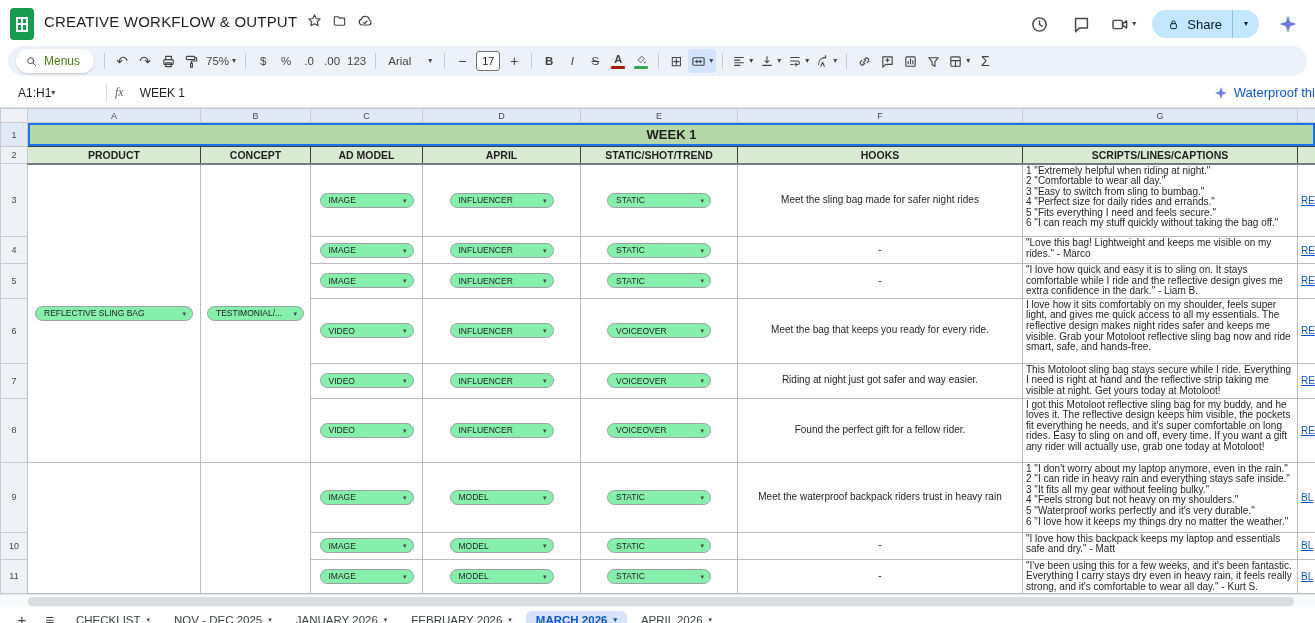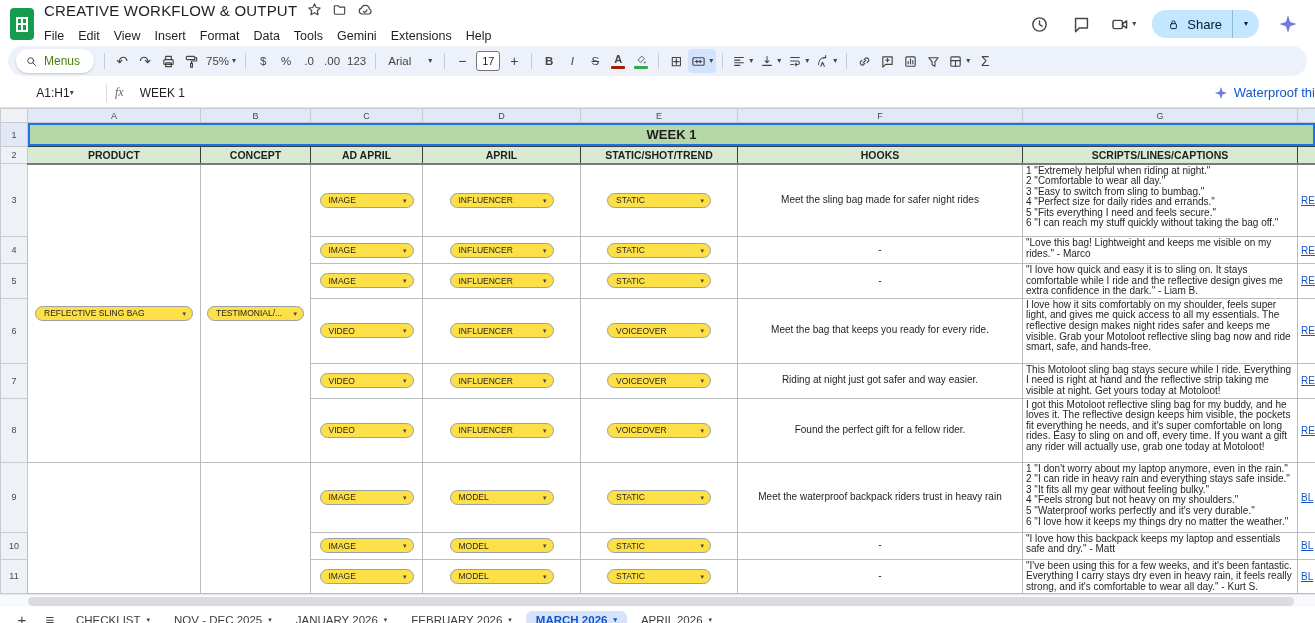--- a/index.html
+++ b/index.html
@@ -43,36 +43,36 @@
 .italic{font-style:italic}
 .strike{text-decoration:line-through}
 .abar{display:flex;flex-direction:column;align-items:center;line-height:1;gap:1px}
 .abar b{font-weight:600;font-size:11px}
 .abar .bar{width:14px;height:3px;border-radius:1px}
 .bar-text{background:#a61c00}
 .bar-fill{background:#34a853}
 
 
 .fbar{height:30px;display:flex;align-items:center;border-bottom:1px solid #e1e3e6;padding-left:12px}
-.namebox{width:86px;display:flex;align-items:center;justify-content:center;padding:0 6px;font-size:12px}
+.namebox{width:86px;display:flex;align-items:center;justify-content:flex-start;padding:0 6px;font-size:12px}
 .fsep{width:1px;height:18px;background:#dadce0;margin:0 8px}
 .fx{font-style:italic;color:#5f6368;font-size:12px;font-family:"Liberation Serif",serif;margin-right:16px}
 .fval{font-size:12px}
 .summarize{margin-left:auto;display:flex;align-items:center;gap:6px;color:#0b57d0;font-size:13px;font-weight:500;white-space:nowrap}
 
 
 table{border-collapse:collapse;table-layout:fixed;width:1315px}
 td,th{overflow:hidden;vertical-align:middle}
 th.ch,th.rh{background:#eef1f5;border:1px solid #c7cace;font-size:9px;font-weight:400;color:#45494d}
 th.hl{background:#e2e9f6}
 tr.r1 td{background:#b6d7a8;font-weight:700;font-size:13px;text-align:center;border:1px solid #3c4043;box-shadow:inset 0 0 0 2px #1a73e8}
 tr.r2 td{background:#d9ead3;font-weight:700;font-size:10.5px;text-align:center;border:1px solid #3c4043;border-bottom:2px solid #757a80}
 td.cell{border:1px solid #b9bcc0;background:#fff;font-size:10px;padding:1px 3px}
 .center{text-align:center}
-.chip{display:inline-flex;align-items:center;justify-content:space-between;border:1px solid #9aa0a6;border-radius:9px;background:#fde047;height:15px;padding:0 6px 0 8px;font-size:8.5px;color:#1f1f1f;gap:3px;white-space:nowrap}
+.chip{display:inline-flex;align-items:center;justify-content:space-between;border:1px solid #9aa0a6;border-radius:9px;background:#86efac;height:15px;padding:0 6px 0 8px;font-size:8.5px;color:#1f1f1f;gap:3px;white-space:nowrap}
 .chip .car{font-size:7px}
 .chip-c{width:94px}
 .chip-d{width:104px}
 .chip-a{width:158px}
 .chip-b{width:97px}
 .hook{text-align:center;font-size:9.3px;line-height:10.6px}
 .script{font-size:9.3px;line-height:10.6px;white-space:pre-line;vertical-align:top;padding-top:2px}
 .linkcell{color:#1155cc;text-decoration:underline;font-size:9.5px;font-weight:500;padding-left:2px}
 
 
@@ -110,32 +110,20 @@
             <path d="M2.5 4h4L8 5.5h5.5V12a1 1 0 0 1-1 1h-9a1 1 0 0 1-1-1z"></path>
           </svg>
       </span>
       <span class="title-ic">
         <svg class="svgi" width="16" height="16" viewBox="0 0 16 16">
             <path d="M5 12a3 3 0 0 1-.5-5.9A4 4 0 0 1 12.3 7 2.6 2.6 0 0 1 12 12z"></path>
             <path d="M6.3 9.3l1.4 1.4 2.3-2.7"></path>
           </svg>
       </span>
     </div>
-    <nav class="menubar">
-      <span>File</span>
-      <span>Edit</span>
-      <span>View</span>
-      <span>Insert</span>
-      <span>Format</span>
-      <span>Data</span>
-      <span>Tools</span>
-      <span>Gemini</span>
-      <span>Extensions</span>
-      <span>Help</span>
-    </nav>
   </div>
   <div class="top-right">
     <span class="iconbtn">
       <svg class="svgi" width="19" height="19" viewBox="0 0 16 16">
           <circle cx="8" cy="8" r="5.6"></circle>
           <path d="M8 5v3l2.2 1.4"></path>
         </svg>
     </span>
     <span class="iconbtn">
       <svg class="svgi" width="19" height="19" viewBox="0 0 16 16">
@@ -385,21 +373,21 @@
     <th class="ch hl"></th>
   </tr>
   <tr class="r1" style="height:24px">
     <th class="rh hl">1</th>
     <td class="cell" colspan="8">WEEK 1</td>
   </tr>
   <tr class="r2" style="height:17px">
     <th class="rh">2</th>
     <td>PRODUCT</td>
     <td>CONCEPT</td>
-    <td>AD APRIL</td>
+    <td>AD MODEL</td>
     <td>APRIL</td>
     <td>STATIC/SHOT/TREND</td>
     <td>HOOKS</td>
     <td>SCRIPTS/LINES/CAPTIONS</td>
     <td></td>
   </tr>
 
   <tr style="height:73px">
     <th class="rh">3</th>
     <td class="cell center" rowspan="6">

